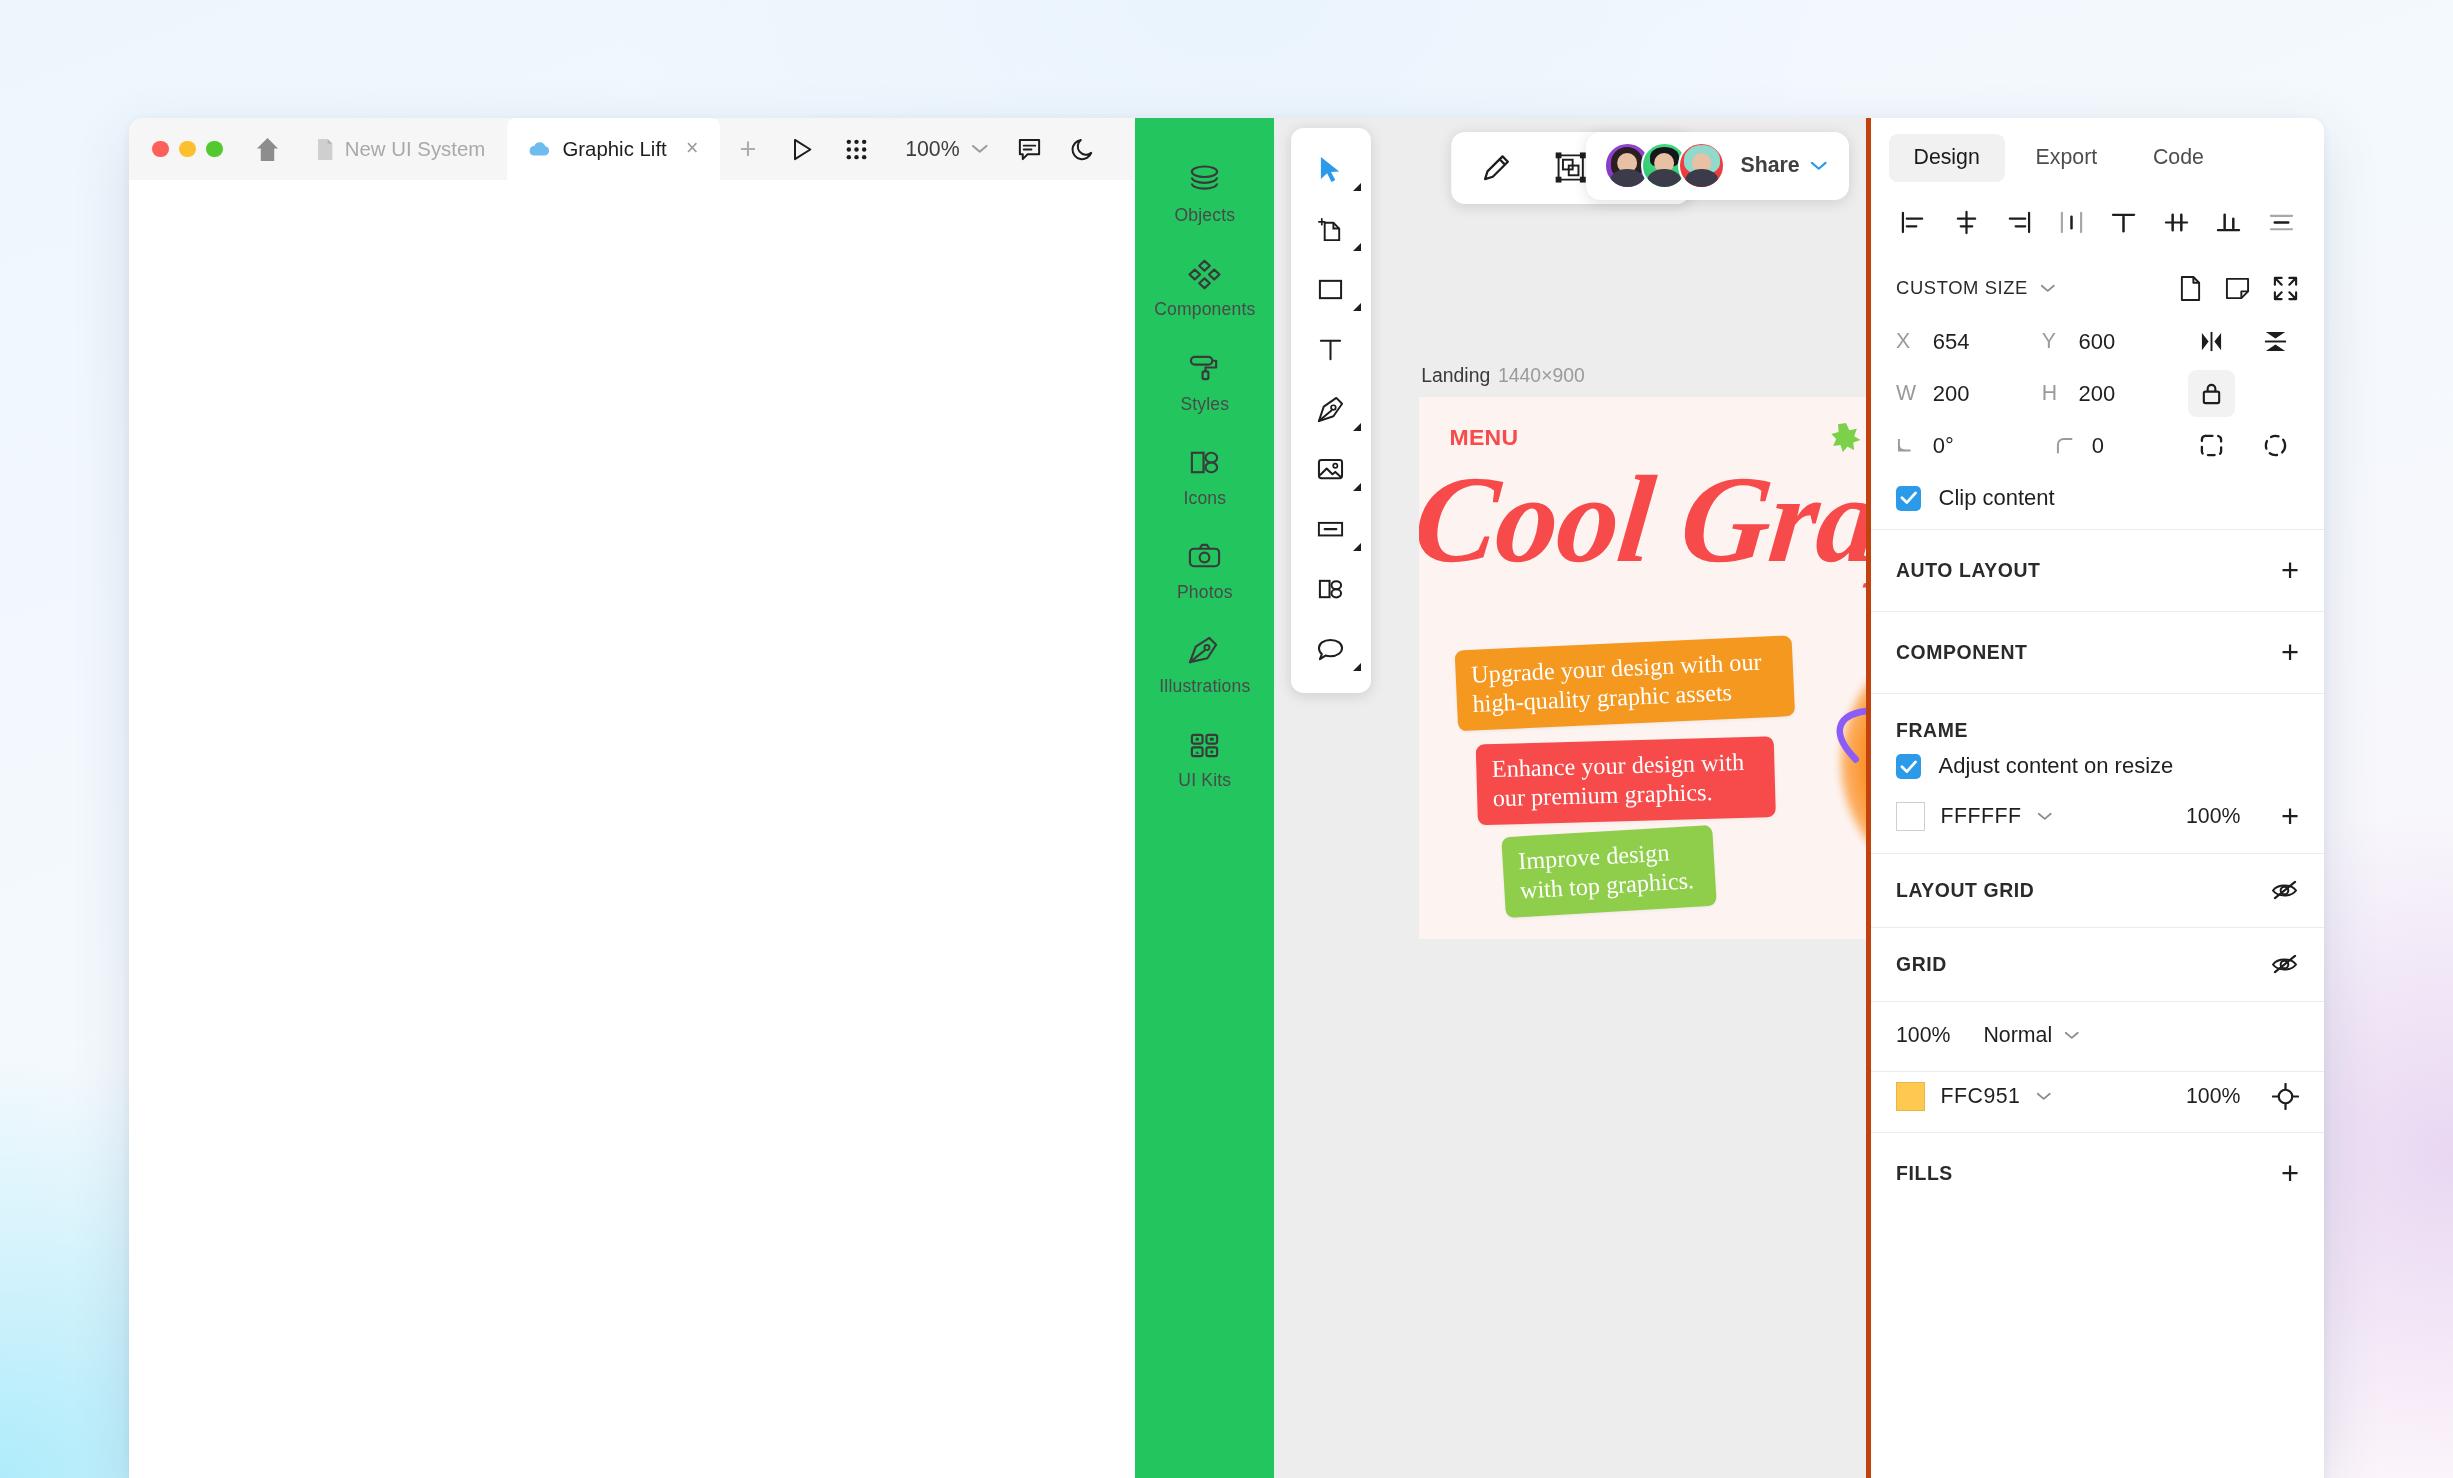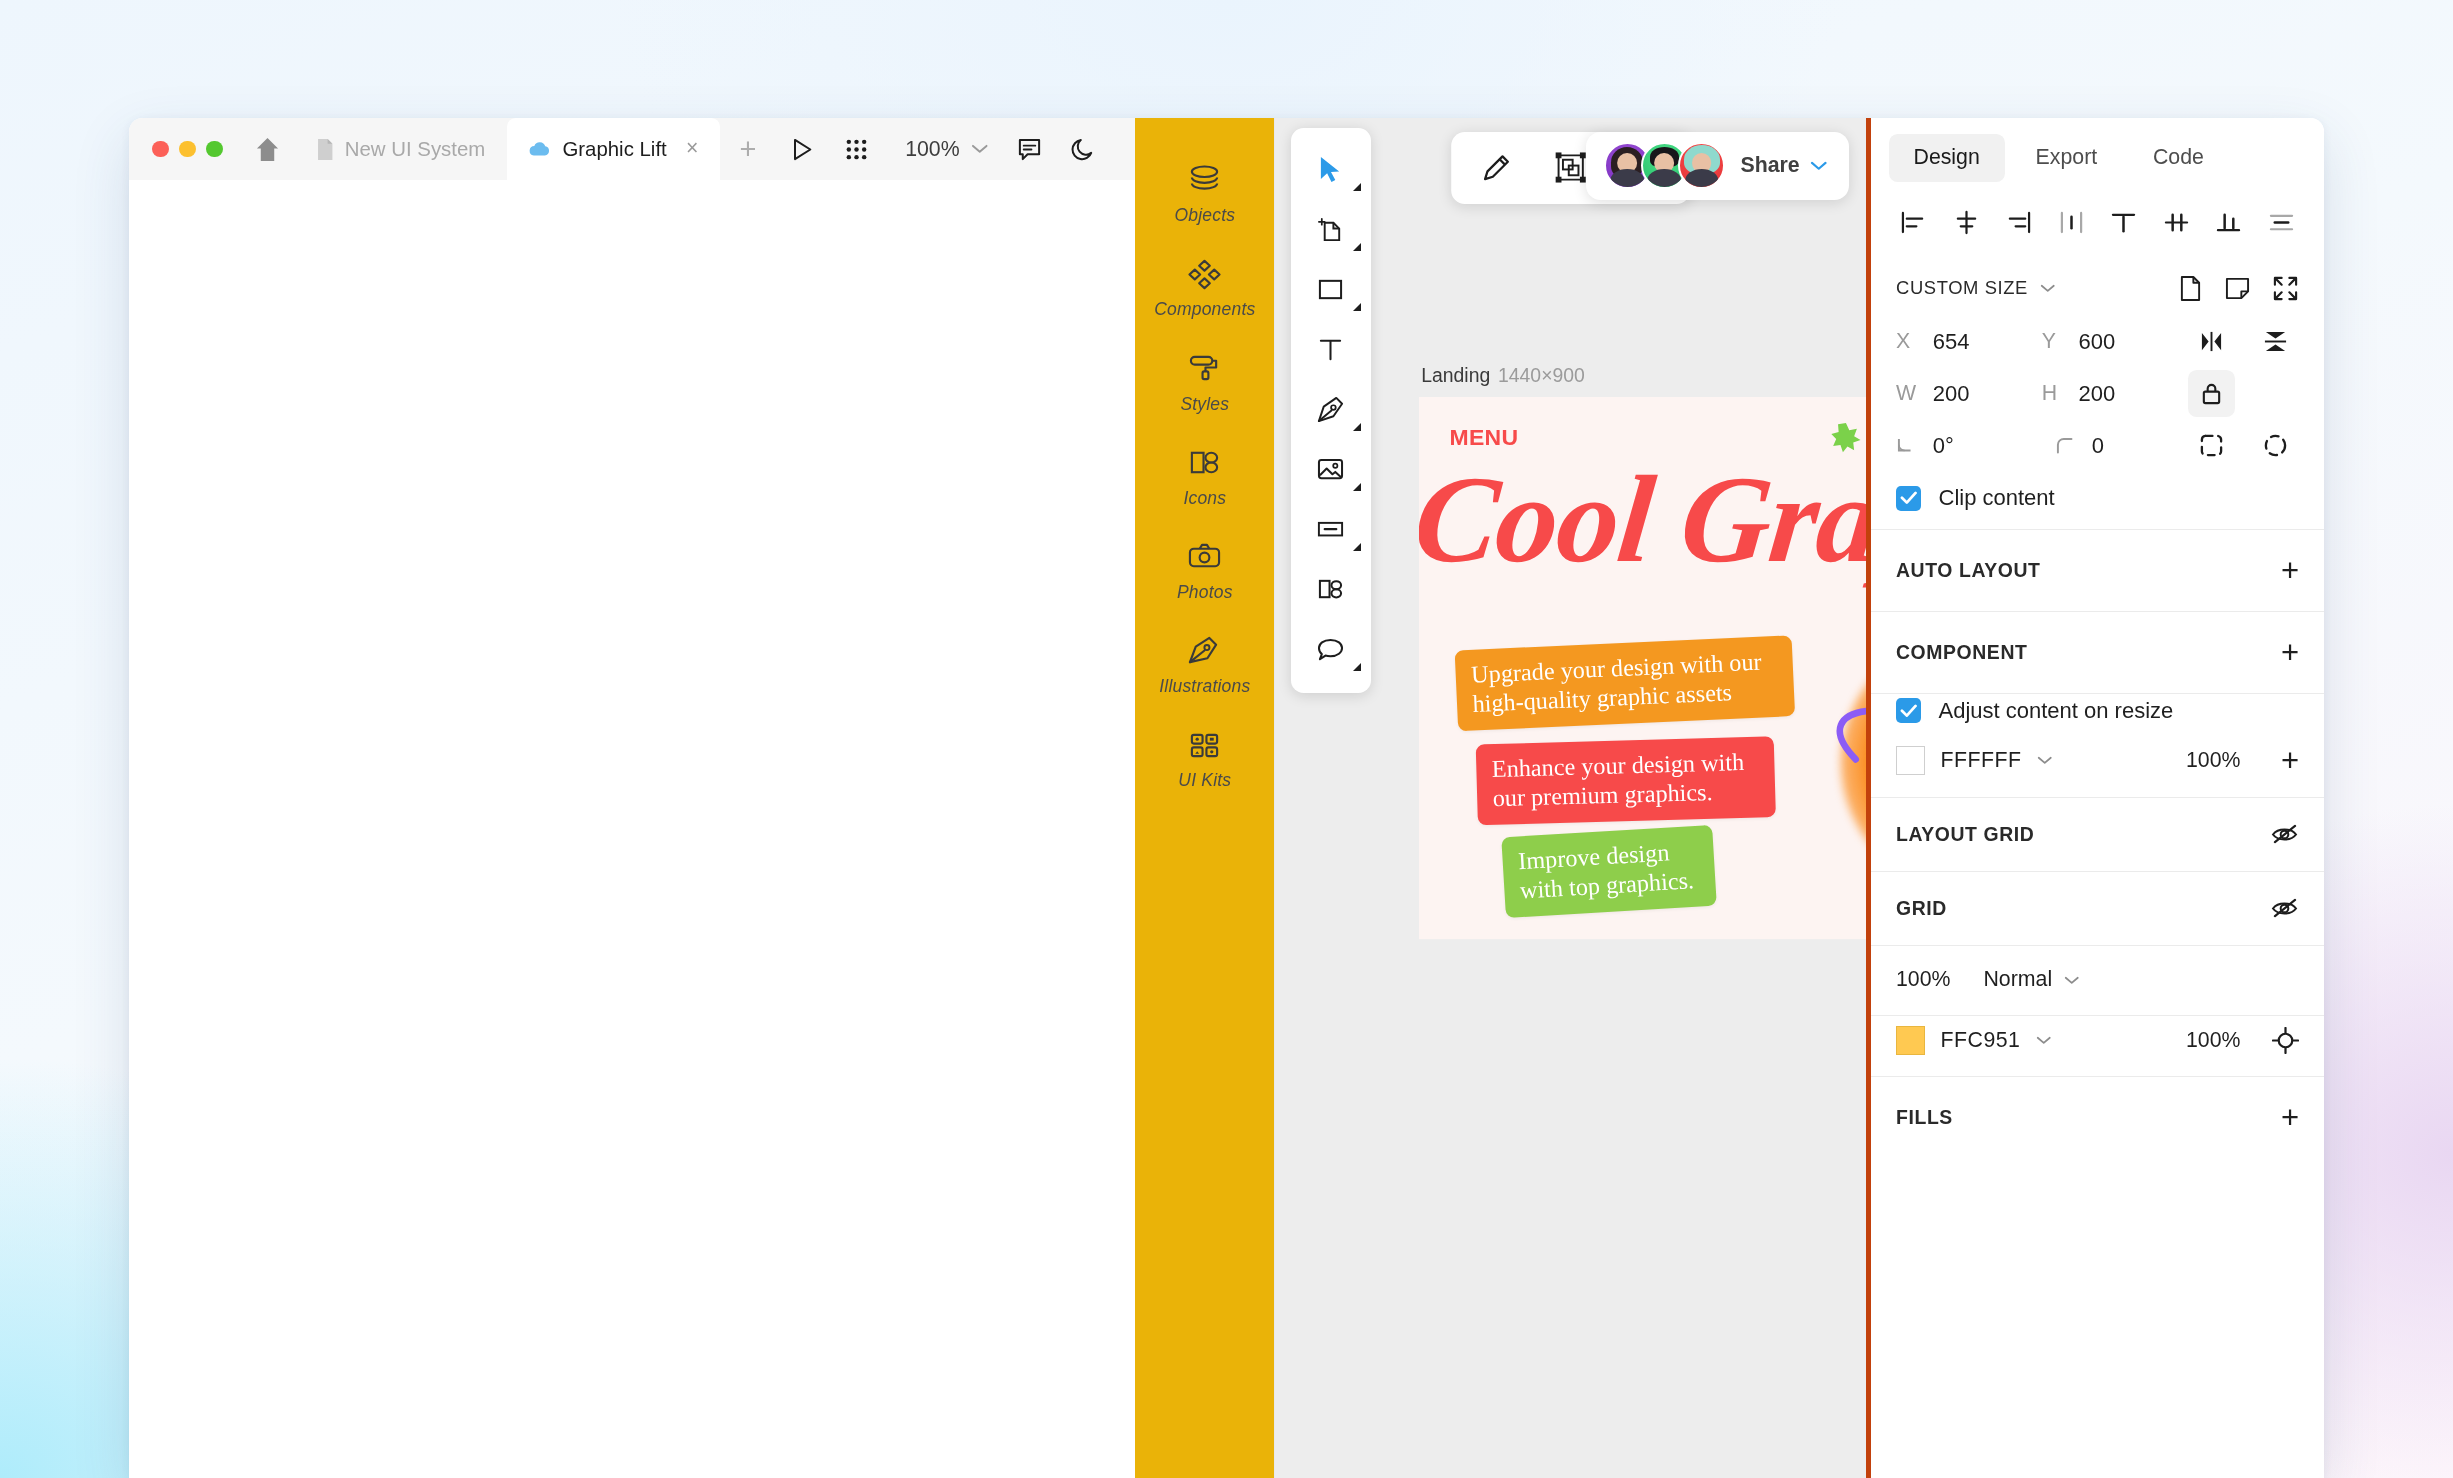--- a/index.html
+++ b/index.html
@@ -86,28 +86,27 @@
     padding: 0 13.6px 0 21.3px;
     font-size: 21.3px; color: #3d3d3d;
   }
 
   
   .bodyrow { flex: 1; display: flex; min-height: 0; }
 
   
   .rail {
     width: 140px;
-    background: #eab308;
+    background: #22c55e;
     border-right: 1px solid #e9e9e9;
     padding-top: 29px;
     display: flex; flex-direction: column;
     align-items: center;
     gap: 0;
     flex: 0 0 140px;
-    font-style: italic;
   }
   .rail-item {
     width: 140px;
     padding: 16.5px 1.9px 16.5px;
     display: flex; flex-direction: column; align-items: center; gap: 10.7px;
     cursor: pointer;
   }
   .rail-label {
     font-size: 17.5px; color: #4a4a4a; letter-spacing: 0.2px;
     text-align: center; line-height: 1;
@@ -910,20 +909,23 @@
 
       <div class="divider"></div>
 
       <div class="secbar">
         <span class="ttl">COMPONENT</span>
         <span class="plus">+</span>
       </div>
 
       <div class="divider"></div>
 
+      <div class="secbar" style="padding-bottom:7.8px;">
+        <span class="ttl">FRAME</span>
+      </div>
 
       <div class="checkrow" style="padding-top:3.9px;padding-bottom:11.6px;">
         <span class="cb">
           <svg width="17.5" height="13.6" viewBox="0 0 18 14">
               <path d="M2 7 L7 12 L16 2" fill="none" stroke="#fff" stroke-width="2.8" stroke-linecap="round" stroke-linejoin="round"></path>
             </svg>
         </span>
         <span class="lbl">Adjust content on resize</span>
       </div>
 

